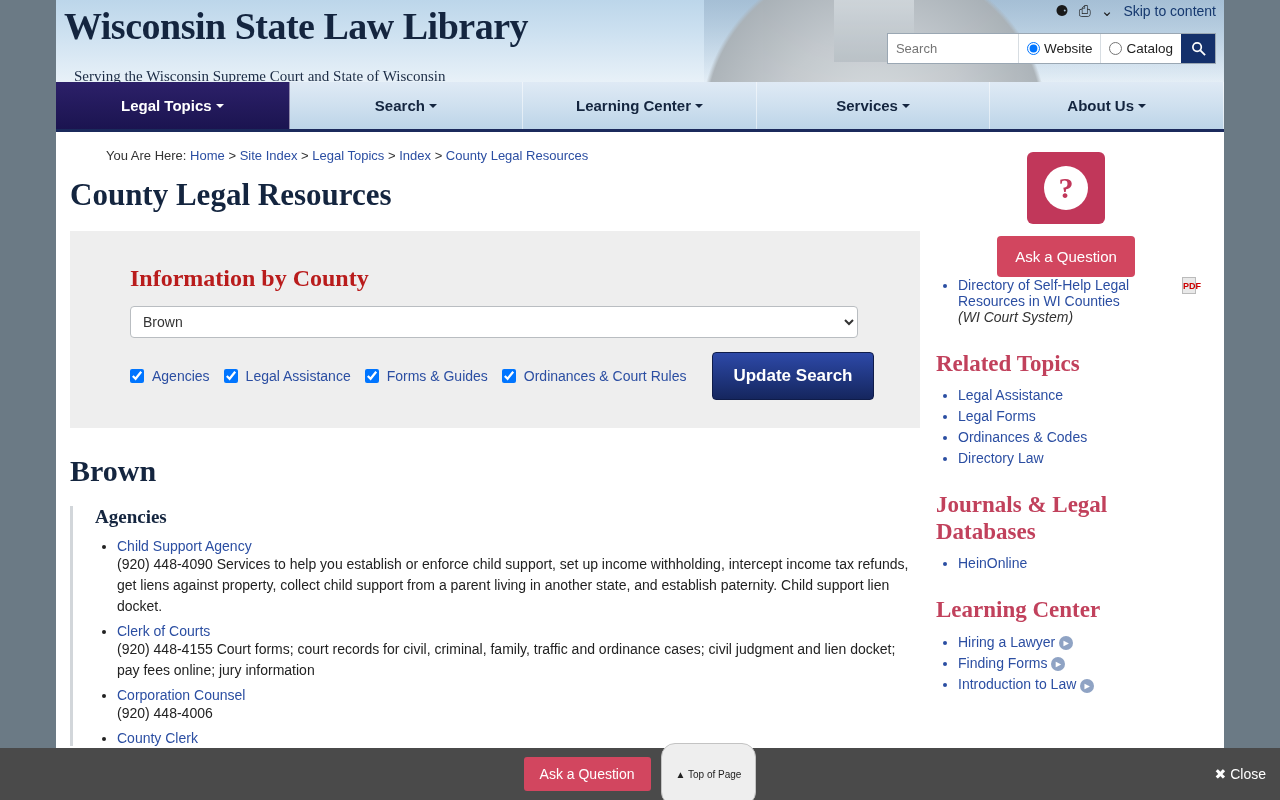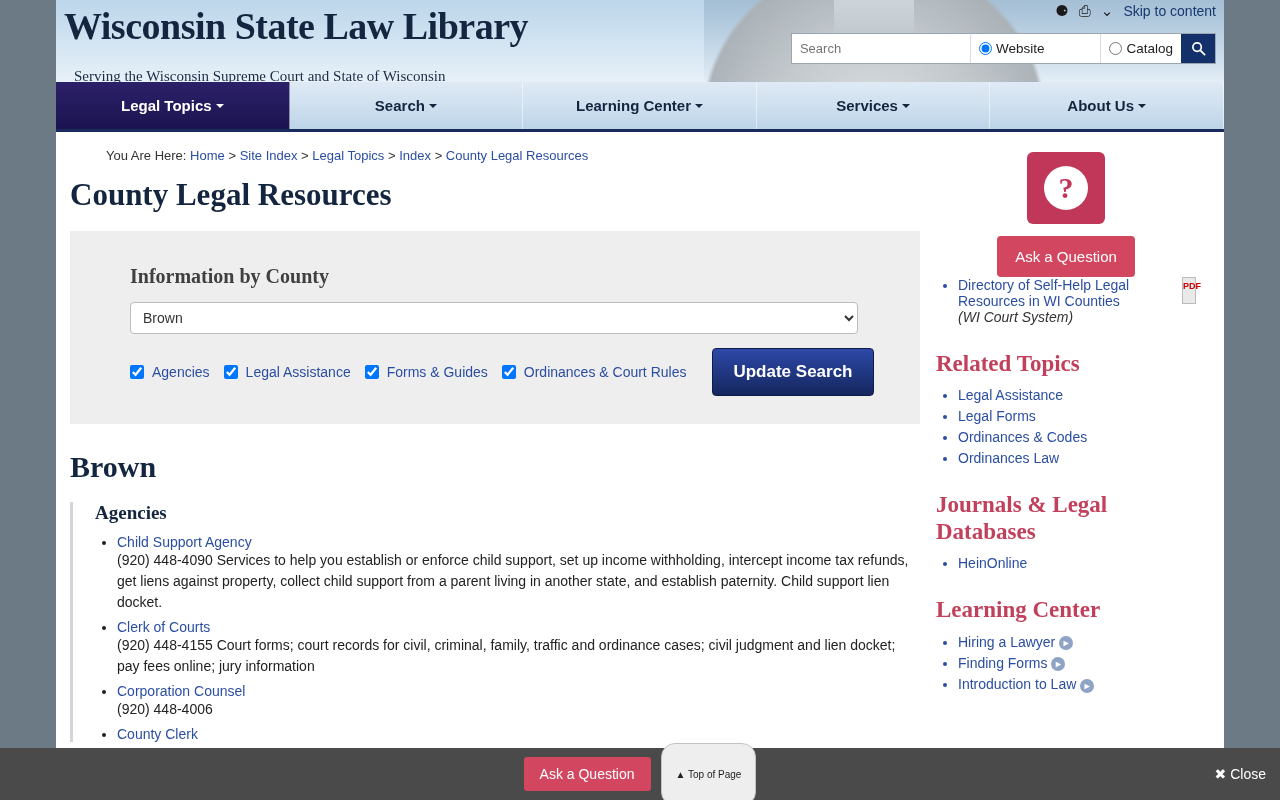--- a/index.html
+++ b/index.html
@@ -60,21 +60,20 @@
     display:flex; align-items:stretch; height:31px;
     background:#fff; border:1px solid #9aa7b3;
   }
   .searchbar input[type=text]{
     border:none; outline:none; width:130px; padding:0 8px; font-size:13px; color:#555;
     background:transparent;
   }
   .radio-wrap {
     display:flex; align-items:center; gap:4px; padding:5px 8px; font-size:13.5px; color:#222;
     border-left:1px solid #d7dde2;
-    margin-left:48px;
   }
   .radio-wrap input { margin:0; }
   .searchbtn {
     width:34px; background:#14306b; border:none; color:#fff; cursor:pointer;
     display:flex; align-items:center; justify-content:center;
   }
   .searchbtn svg { width:15px; height:15px; }
 
   
   .nav {
@@ -105,21 +104,21 @@
 
   h1.page-title {
     font-family:"Liberation Serif", serif; font-size:31px; color:#14253f;
     margin:0 0 18px 0; font-weight:bold;
   }
 
   .panel {
     background:#eeeeee; padding:22px 0 28px 0; margin-bottom:26px;
   }
   .panel h2 {
-    font-family:"Liberation Serif", serif; font-size:20px; color:#404040;
+    font-family:"Liberation Serif", serif; font-size:24px; color:#b91c1c;
     margin:12px 0 14px 60px;
   }
   .panel select {
     display:block; margin-left:60px; width:728px; height:32px;
     border:1px solid #b9bdc1; border-radius:4px; background:#fff;
     padding:0 8px; font-size:14px; color:#333;
   }
   .checkrow { display:flex; align-items:center; margin:14px 0 0 60px; gap:6px; }
   .checkrow label { font-size:14px; color:#2b4ea2; margin-right:8px; }
   .checkrow input[type=checkbox]{ width:14px; height:14px; margin:0 2px 0 0;}
@@ -160,21 +159,21 @@
   }
   .side h2 {
     font-family:"Liberation Serif", serif; font-size:23px; color:#c1415c;
     margin:26px 0 10px 0; line-height:1.15;
   }
   .side ul { margin:0; padding-left:22px; }
   .side li { margin-bottom:5px; color:#2b4ea2; }
   .side a { color:#2b4ea2; text-decoration:none; }
   .side .note { color:#333; font-style:italic; }
   .pdf-icon {
-    float:right; width:14px; height:27px; background:#e9e9e9; border:1px solid #bbb;
+    float:right; width:14px; height:17px; background:#e9e9e9; border:1px solid #bbb;
     color:#c00; font-size:9px; text-align:center; line-height:17px; font-weight:bold;
     margin-left:6px;
   }
   .play {
     display:inline-block; width:14px; height:14px; border-radius:50%;
     background:#8fa3c4; color:#fff; font-size:9px; line-height:14px; text-align:center;
     vertical-align:middle; margin-left:4px;
   }
 
   
@@ -351,21 +350,21 @@
           <a href="#">Directory of Self-Help Legal Resources in WI Counties</a>
           <div class="note">(WI Court System)</div>
         </li>
       </ul>
 
       <h2>Related Topics</h2>
       <ul>
         <li><a href="#">Legal Assistance</a></li>
         <li><a href="#">Legal Forms</a></li>
         <li><a href="#">Ordinances &amp; Codes</a></li>
-        <li><a href="#">Ordinances Law</a></li>
+        <li><a href="#">Directory Law</a></li>
       </ul>
 
       <h2>Journals &amp; Legal Databases</h2>
       <ul>
         <li><a href="#">HeinOnline</a></li>
       </ul>
 
       <h2>Learning Center</h2>
       <ul>
         <li>

